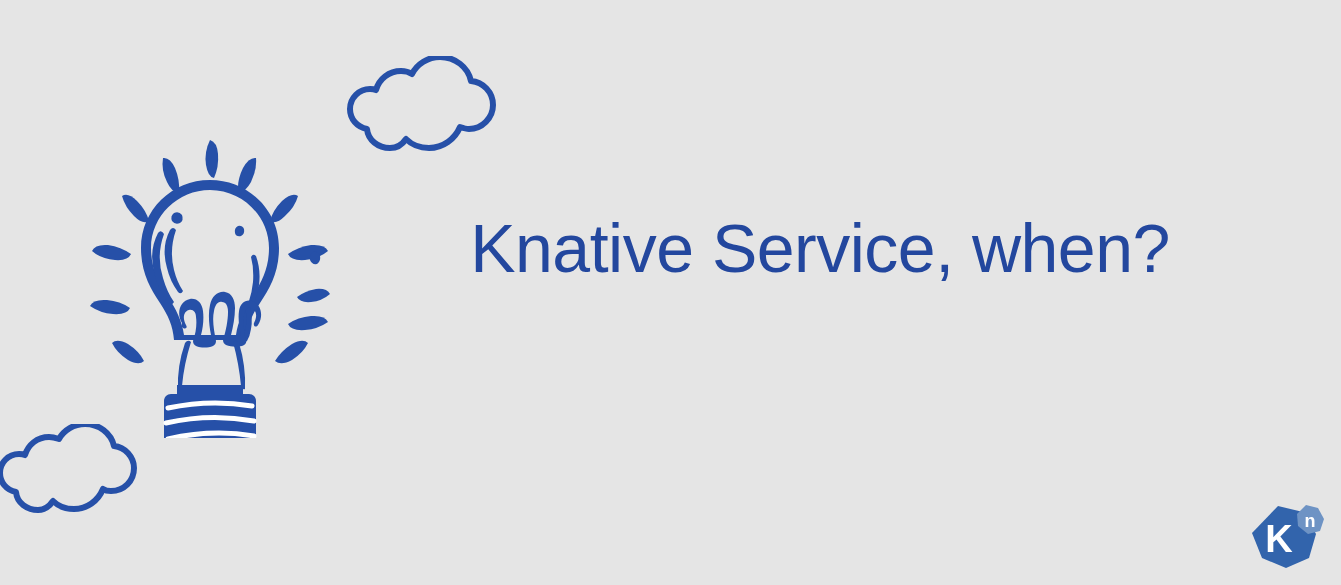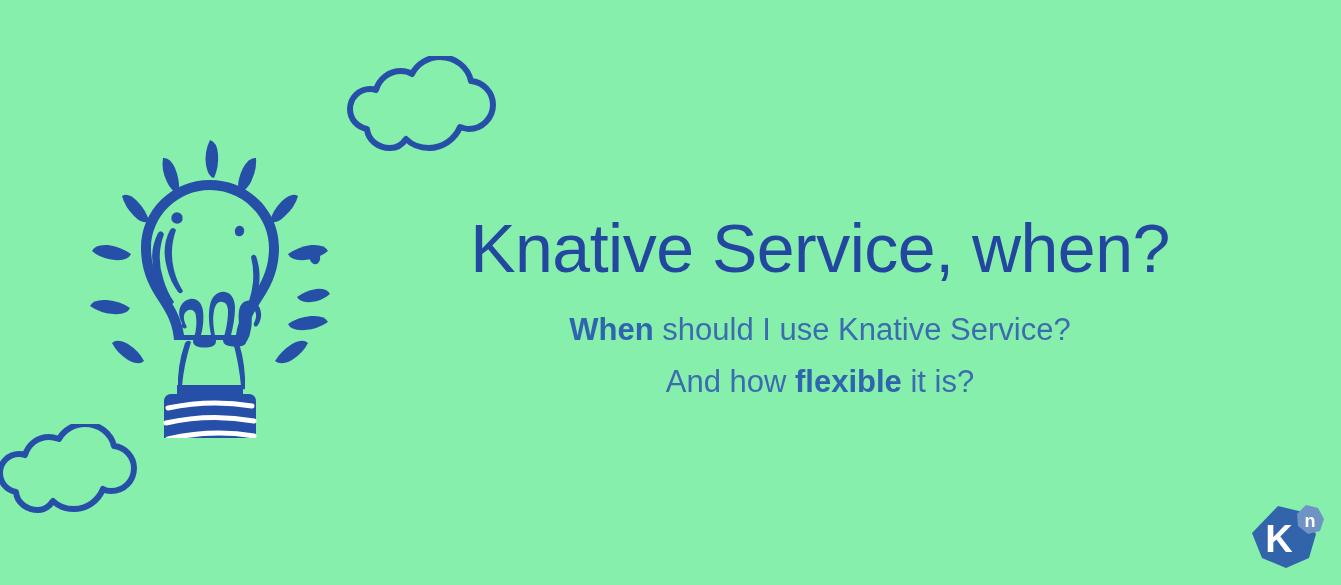--- a/index.html
+++ b/index.html
@@ -8,21 +8,21 @@
     padding: 0;
     background: #ffffff;
   }
   body {
     font-family: "Liberation Sans", sans-serif;
   }
   #slide {
     position: relative;
     width: 1341px;
     height: 585px;
-    background: #86efac;
+    background: #e5e5e5;
     overflow: hidden;
   }
 
   
   .art {
     position: absolute;
     pointer-events: none;
   }
   #bulb-art {
     left: 60px;
@@ -224,28 +224,20 @@
                c0 13 -10 23 -23 23
                c-3 0 -5 0 -8 -2
                c-5 12 -16 20 -29 20
                c-8 0 -16 -3 -21 -8
                c-4 6 -9 9 -15 9 Z" fill="none" stroke="#2650A8" stroke-width="6" stroke-linejoin="round" stroke-linecap="round"></path>
     </svg>
   </div>
 
   <div id="text-block">
     <h1 id="page-title">Knative Service, when?</h1>
-    <div id="subtitle">
-      <span class="sub-line">
-        <span class="sub-strong">When</span><span> should I use Knative Service?</span>
-      </span>
-      <span class="sub-line">
-        <span>And how </span><span class="sub-strong">flexible</span><span> it is?</span>
-      </span>
-    </div>
   </div>
 
   <div id="knative-logo">
     <svg viewBox="0 0 80 75" width="80" height="75" aria-hidden="true">
 
       <polygon points="30,6 55,12 68,34 61,58 38,68 14,58 4,33" fill="#3264AC"></polygon>
 
       <polygon points="58,5 70,8 76,19 72,31 60,34 50,26 49,14" fill="#6E93C4"></polygon>
 
       <text x="31" y="52" font-family="'Liberation Sans', sans-serif" font-size="38" font-weight="700" fill="#ffffff" text-anchor="middle">K</text>

